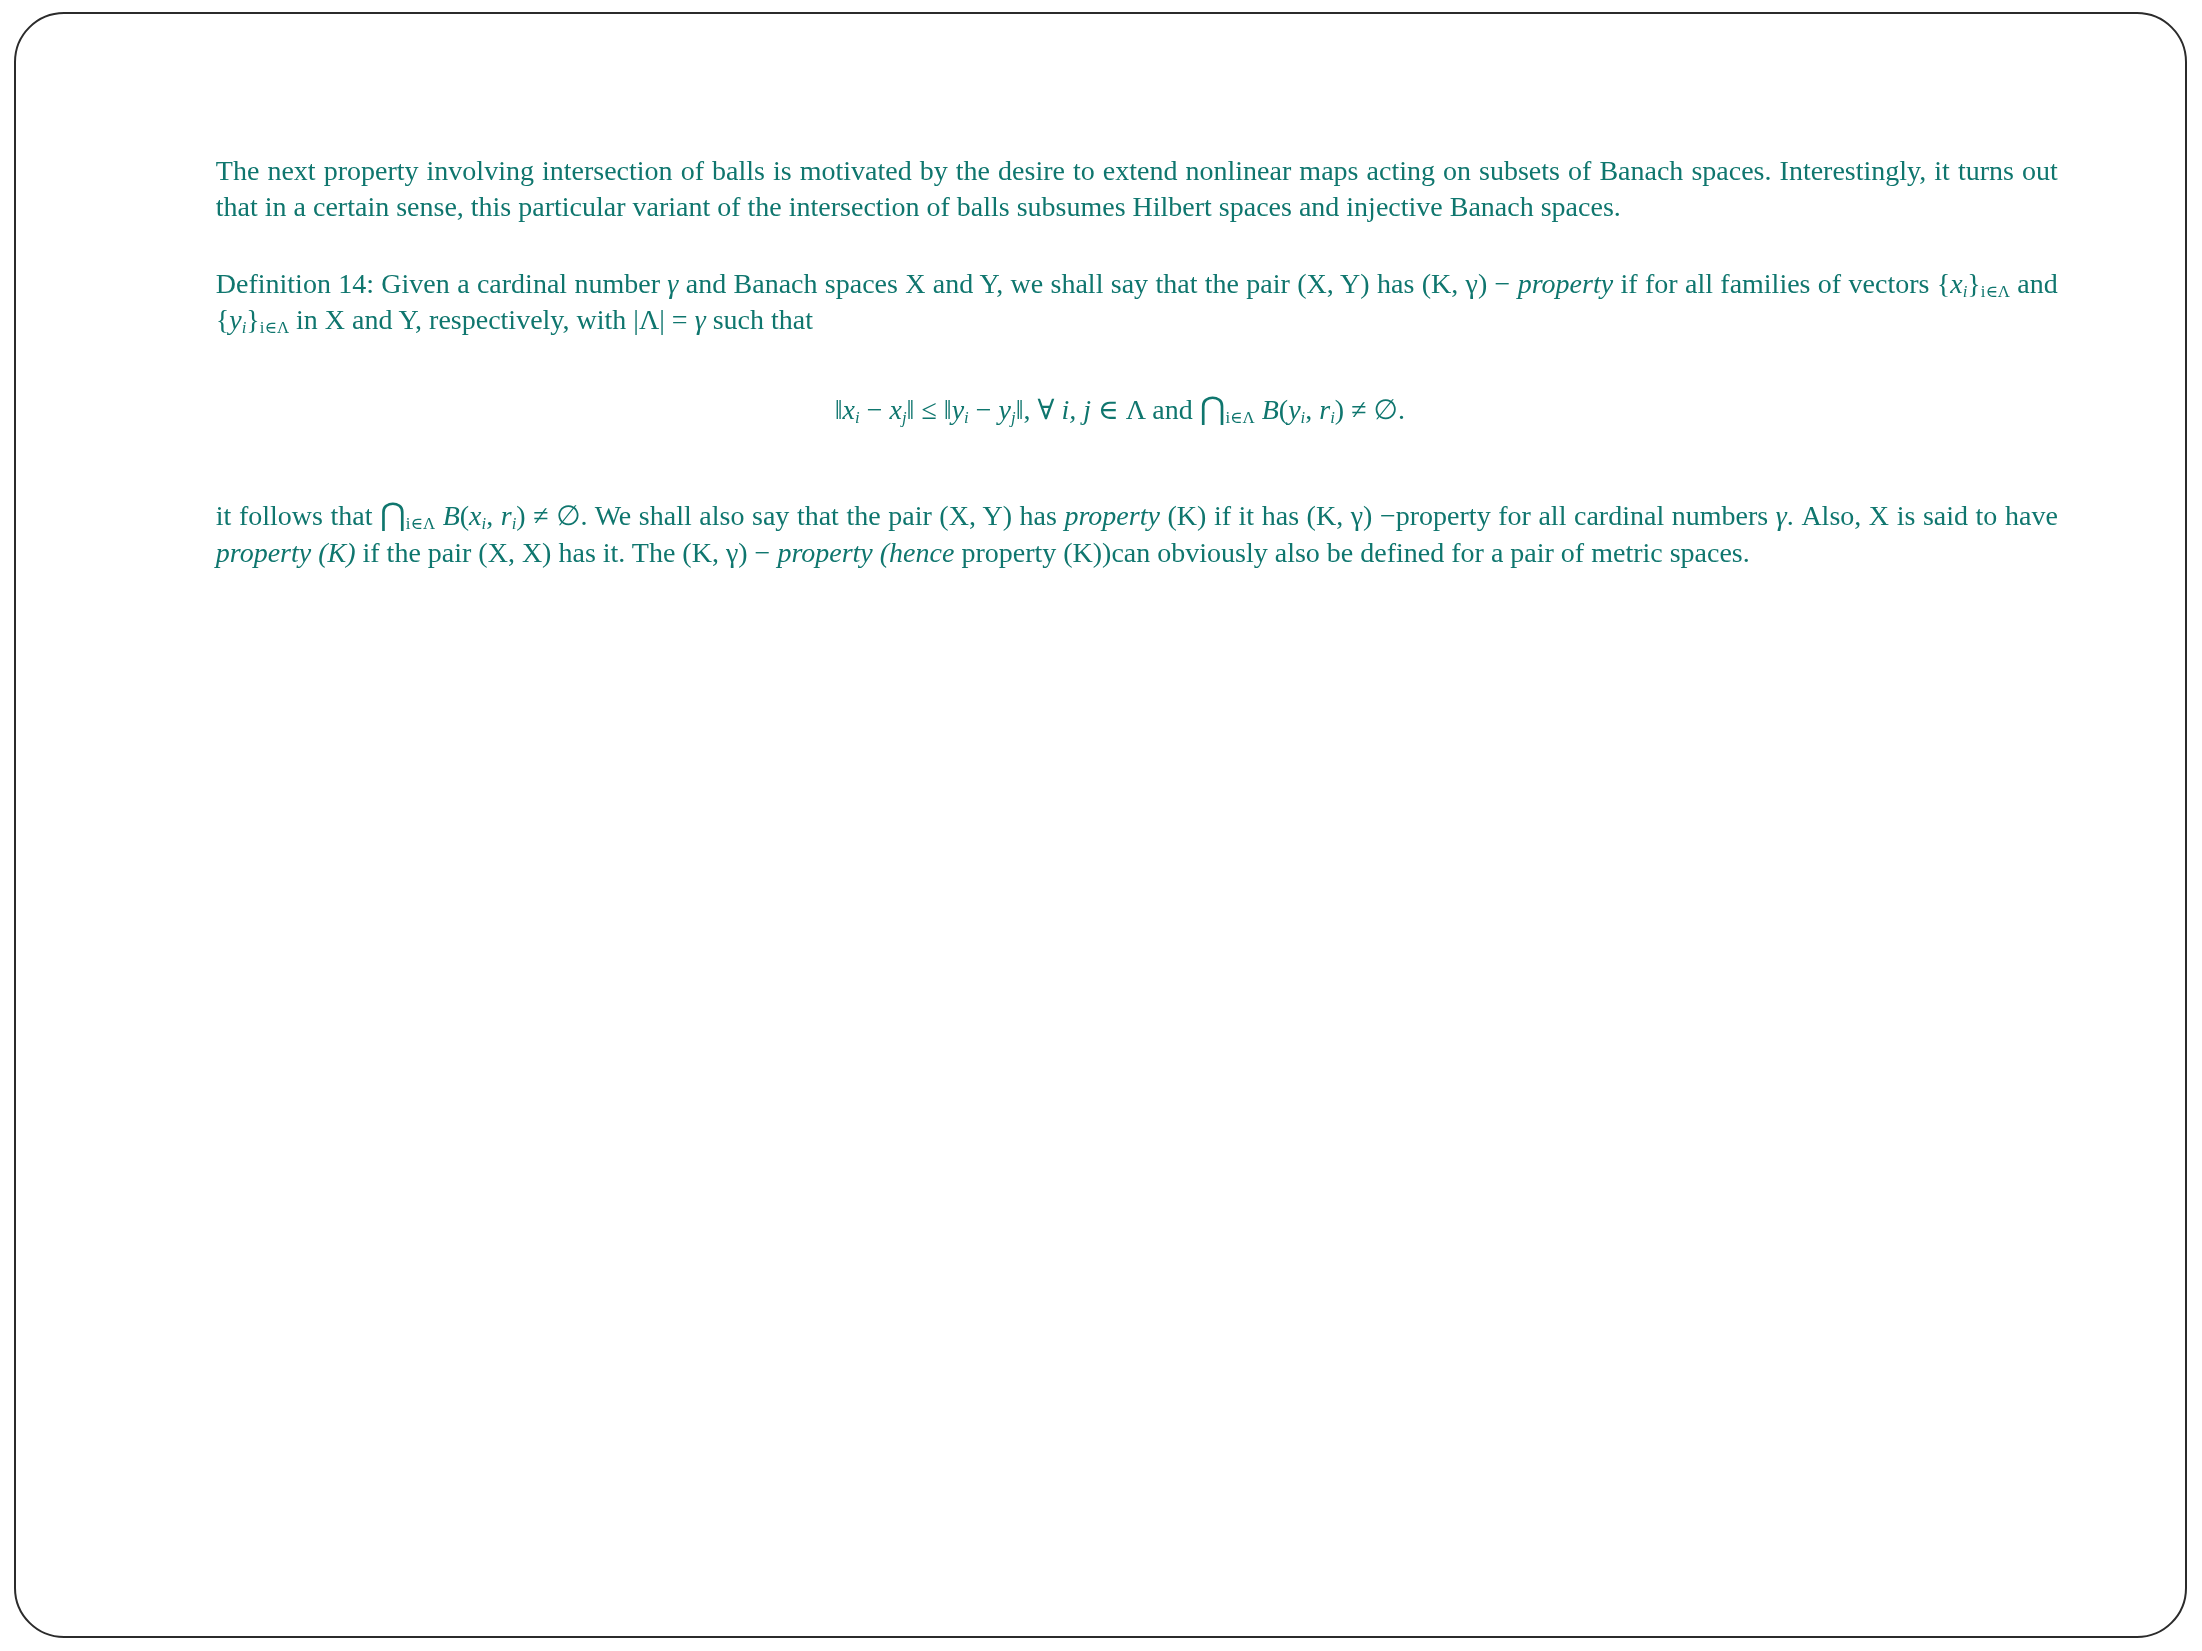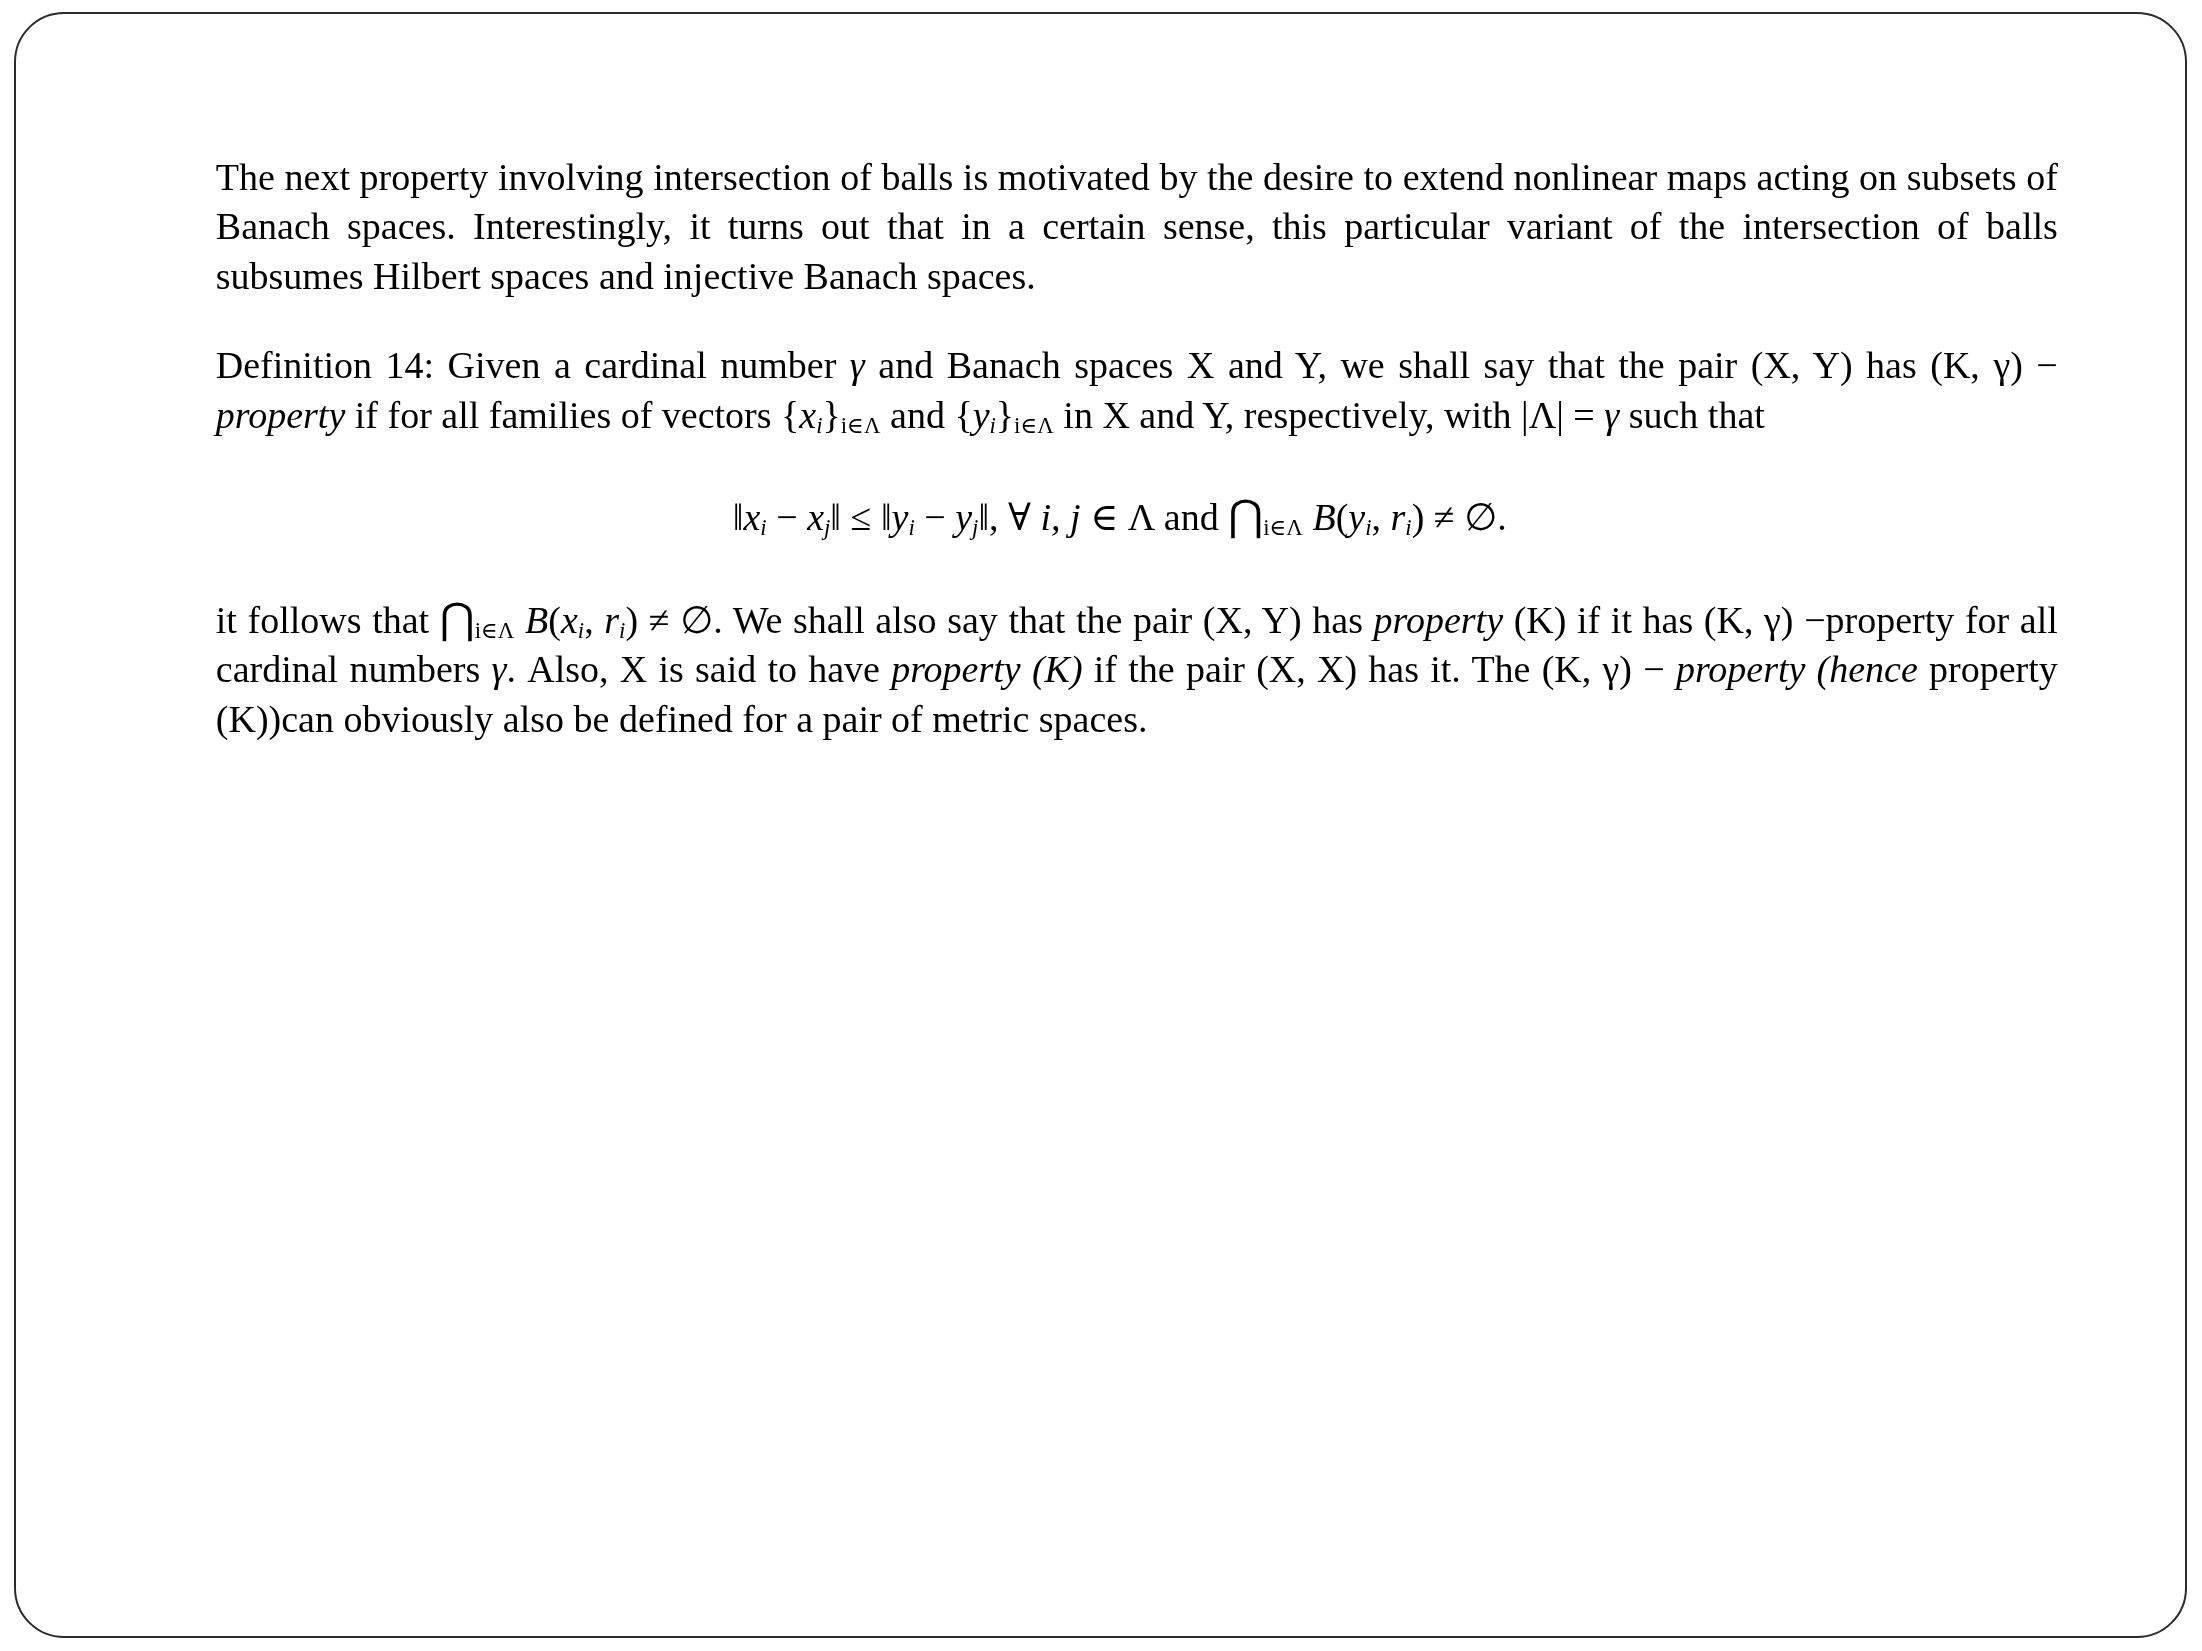--- a/index.html
+++ b/index.html
@@ -20,31 +20,31 @@
     border: 2.6px solid #2b2b2b;
     border-radius: 50px;
     background: #ffffff;
   }
   .slide-content {
     position: absolute;
     left: 200px;
     top: 139px;
     right: 127px;
     font-family: "Liberation Serif", "DejaVu Serif", serif;
-    font-size: 38px;
+    font-size: 28px;
     line-height: 1.3;
-    color: #000000;
+    color: #0f766e;
   }
   p.para {
     margin: 0 0 40px 0;
     text-align: justify;
   }
   .equation {
     text-align: center;
-    margin: 53px 34px 53px 0;
+    margin: 53px 34px 70px 0;
   }
   .it { font-style: italic; }
   .sub {
     font-size: 0.60em;
     vertical-align: -0.22em;
     letter-spacing: 0;
   }
   .big-op {
     font-size: 1.12em;
     line-height: 1;

